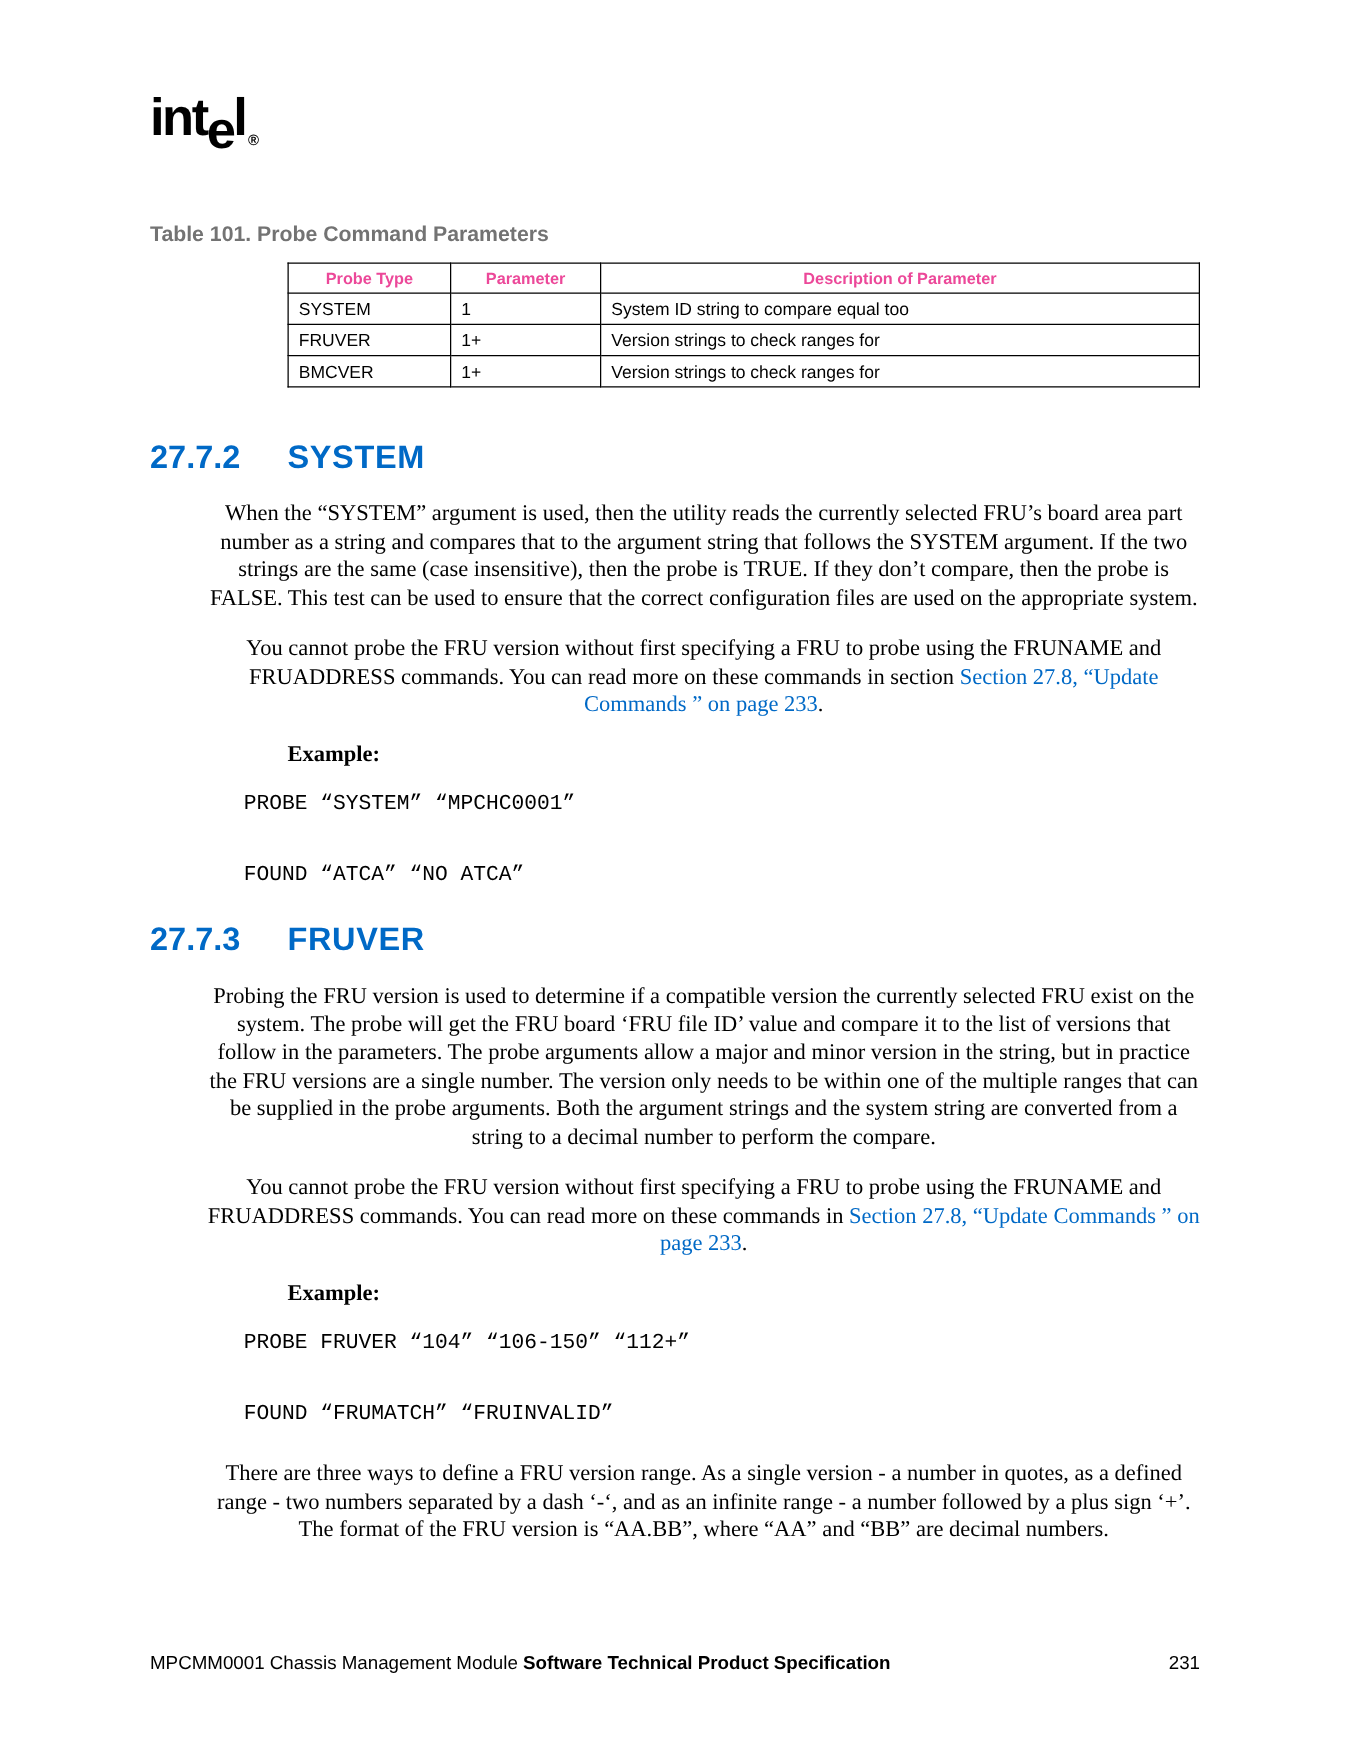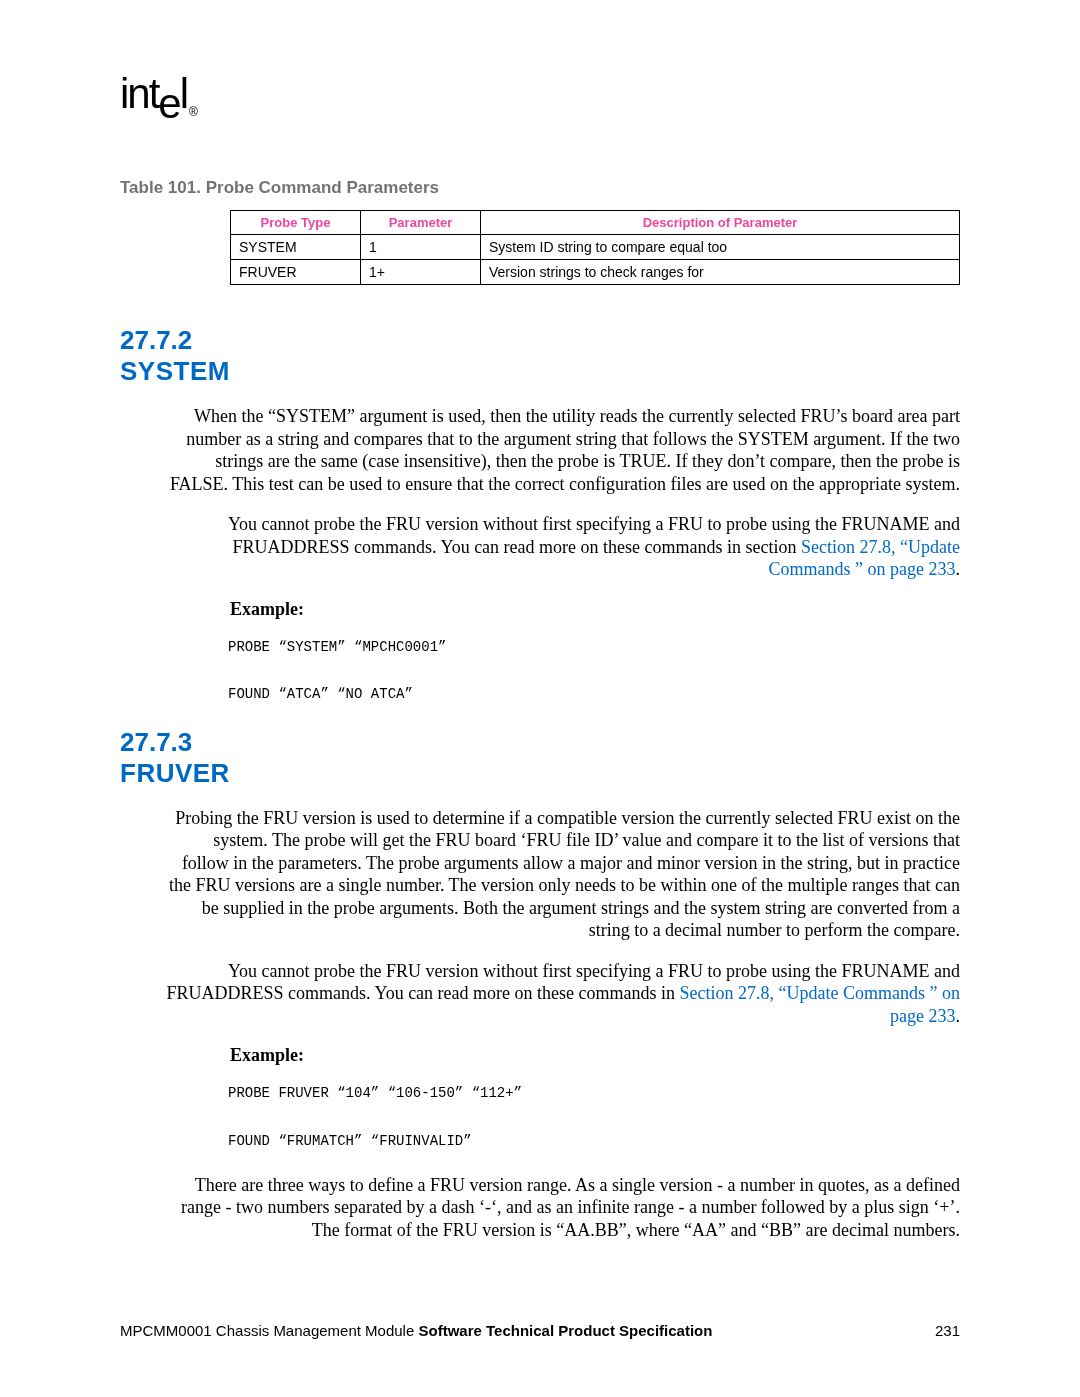--- a/index.html
+++ b/index.html
@@ -13,21 +13,21 @@
     padding: 70px 120px 60px 120px;
   }
   .header-row {
     display: flex;
     justify-content: space-between;
     align-items: center;
     margin-bottom: 60px;
   }
   .logo {
     font-family: Arial, Helvetica, sans-serif;
-    font-weight: 400;
+    font-weight: 700;
     font-size: 42px;
     letter-spacing: -2px;
     text-align: right;
   }
   .logo .drop {
     position: relative;
     top: 10px;
     display: inline-block;
   }
   .logo sub.reg {
@@ -70,21 +70,20 @@
     font-weight: 700;
     text-align: center;
     font-size: 13px;
   }
   table.params th.col1 { width: 130px; }
   table.params th.col2 { width: 120px; }
   .sec-row {
     display: flex;
     align-items: baseline;
     margin-bottom: 18px;
-    flex-direction: column;
   }
   .sec-num {
     font-family: Arial, Helvetica, sans-serif;
     font-weight: 700;
     color: #0069c6;
     font-size: 26px;
     width: 110px;
     flex-shrink: 0;
   }
   .sec-title {
@@ -92,33 +91,33 @@
     font-weight: 700;
     color: #0069c6;
     font-size: 26px;
     letter-spacing: 0.5px;
   }
   p.body {
     font-size: 18px;
     line-height: 1.25;
     margin-left: 46px;
     margin-bottom: 18px;
-    text-align: right;
+    text-align: center;
   }
   a.xref { color: #0069c6; text-decoration: none; }
   .bold-label {
     font-weight: 700;
     font-size: 18px;
     margin-left: 110px;
     margin-bottom: 16px;
   }
   pre.code {
     font-family: "Courier New", monospace;
-    font-size: 14px;
-    margin-left: 108px;
+    font-size: 17px;
+    margin-left: 75px;
     margin-bottom: 20px;
     line-height: 1.7;
   }
   .footer {
     position: absolute;
     left: 120px;
     right: 120px;
     bottom: 58px;
     font-family: Arial, Helvetica, sans-serif;
     font-size: 15px;
@@ -151,20 +150,25 @@
     <tr>
       <td>SYSTEM</td>
       <td>1</td>
       <td>System ID string to compare equal too</td>
     </tr>
     <tr>
       <td>FRUVER</td>
       <td>1+</td>
       <td>Version strings to check ranges for</td>
     </tr>
+    <tr>
+      <td>BMCVER</td>
+      <td>1+</td>
+      <td>Version strings to check ranges for</td>
+    </tr>
   </tbody>
 </table>
 
 <div class="sec-row">
   <div class="sec-num">27.7.2</div>
   <div class="sec-title">SYSTEM</div>
 </div>
 
 <p class="body">When the “SYSTEM” argument is used, then the utility reads the currently selected FRU’s board area part number as a string and compares that to the argument string that follows the SYSTEM argument. If the two strings are the same (case insensitive), then the probe is TRUE. If they don’t compare, then the probe is FALSE. This test can be used to ensure that the correct configuration files are used on the appropriate system.</p>
 

